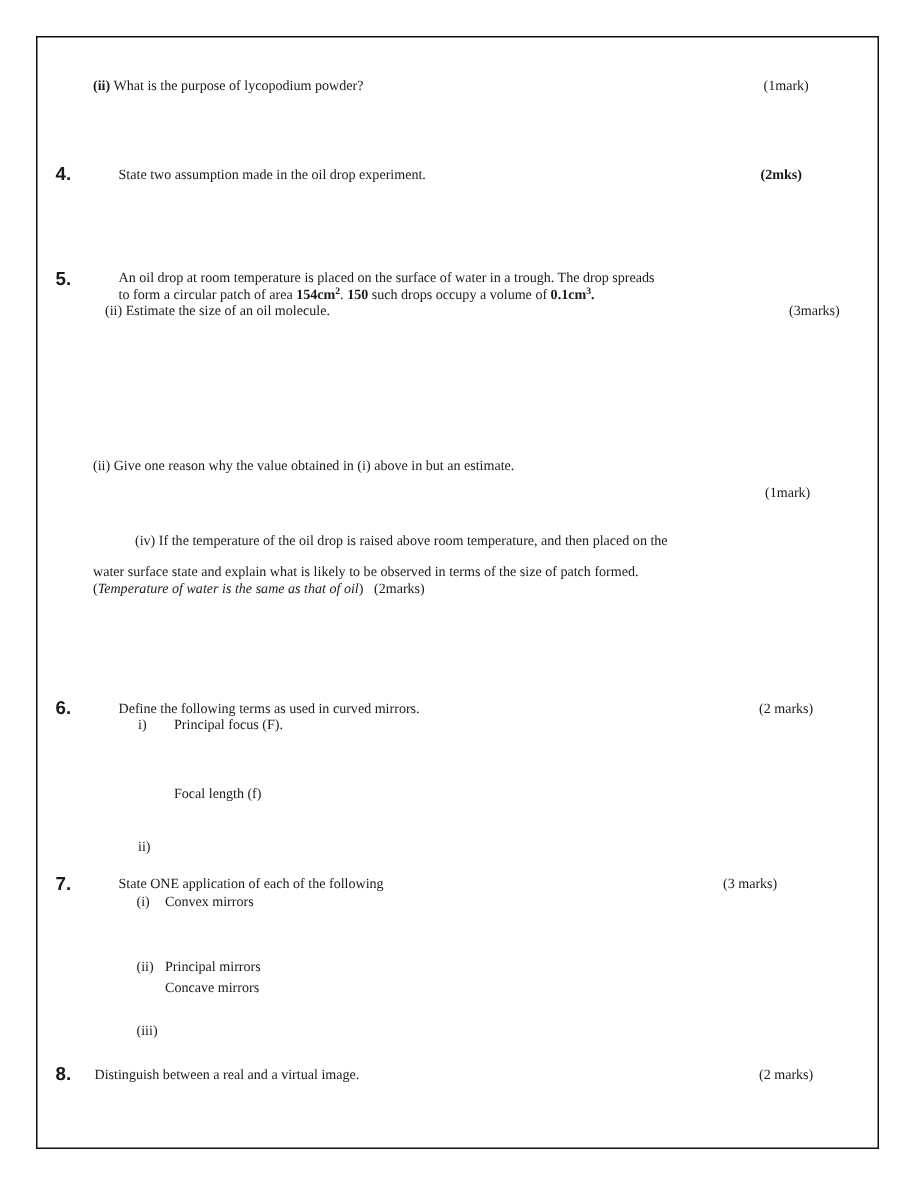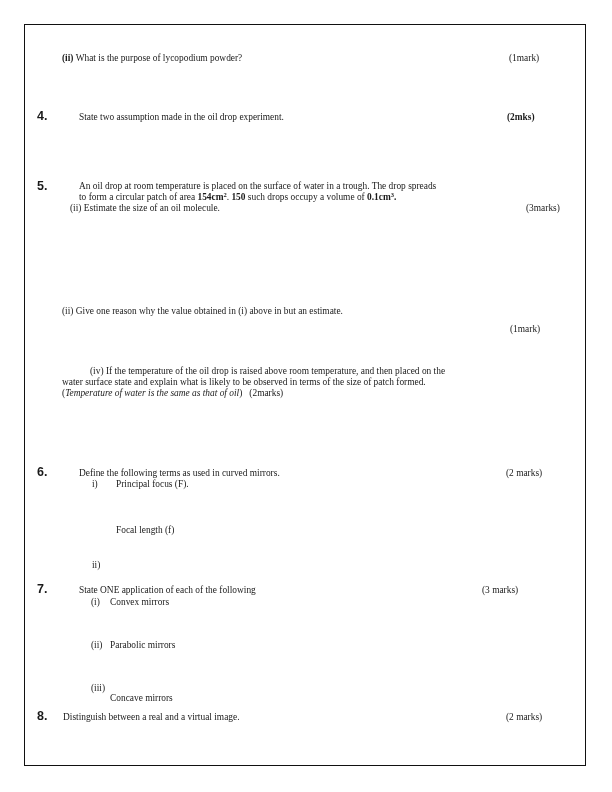--- a/index.html
+++ b/index.html
@@ -35,39 +35,39 @@
 <div class="t" style="left:79px; top:181px;">An oil drop at room temperature is placed on the surface of water in a trough. The drop spreads</div>
 <div class="t" style="left:79px; top:192px;">
   <span>to form a circular patch of area </span><b><span>154cm</span><sup>2</sup></b><span>. </span><b>150</b><span> such drops occupy a volume of </span><b><span>0.1cm</span><sup>3</sup>.</b>
 </div>
 <div class="t" style="left:70px; top:203px;">(ii) Estimate the size of an oil molecule.</div>
 <div class="mk" style="left:505px; top:203px;padding-left:21px;">(3marks)</div>
 
 <div class="t" style="left:62px; top:306px;">(ii) Give one reason why the value obtained in (i) above in but an estimate.</div>
 <div class="mk" style="left:510px; top:324px;">(1mark)</div>
 
-<div class="t" style="left:62px; top:366px;padding-left:28px;">(iv) If the temperature of the oil drop is raised above room temperature, and then placed on the</div>
+<div class="t" style="left:62px; top:356px;padding-left:28px;">(iv) If the temperature of the oil drop is raised above room temperature, and then placed on the</div>
 <div class="t" style="left:62px; top:377px;">water surface state and explain what is likely to be observed in terms of the size of patch formed.</div>
 <div class="t" style="left:62px; top:388px;">
   <span>(</span><i>Temperature of water is the same as that of oil</i><span>)</span>&nbsp;&nbsp; <span>(2marks)</span>
 </div>
 
 <div class="num" style="left:37px; top:466px;">6.</div>
 <div class="t" style="left:79px; top:468px;">Define the following terms as used in curved mirrors.</div>
 <div class="mk" style="left:506px; top:468px;">(2 marks)</div>
 <div class="t" style="left:92px; top:479px;">i)</div>
 <div class="t" style="left:116px; top:479px;">Principal focus (F).</div>
 <div class="t" style="left:92px; top:525px;margin-top:35px;">ii)</div>
 <div class="t" style="left:116px; top:525px;">Focal length (f)</div>
 
 <div class="num" style="left:37px; top:583px;">7.</div>
 <div class="t" style="left:79px; top:585px;">State ONE application of each of the following</div>
 <div class="mk" style="left:482px; top:585px;">(3 marks)</div>
 <div class="t" style="left:91px; top:597px;">(i)</div>
 <div class="t" style="left:110px; top:597px;">Convex mirrors</div>
 <div class="t" style="left:91px; top:640px;">(ii)</div>
-<div class="t" style="left:110px; top:640px;">Parabolic mirrors</div>
+<div class="t" style="left:110px; top:640px;">Principal mirrors</div>
 <div class="t" style="left:91px; top:683px;">(iii)</div>
-<div class="t" style="left:110px; top:693px;">Concave mirrors</div>
+<div class="t" style="left:110px; top:654px;">Concave mirrors</div>
 
 <div class="num" style="left:37px; top:710px;">8.</div>
 <div class="t" style="left:63px; top:712px;">Distinguish between a real and a virtual image.</div>
 <div class="mk" style="left:506px; top:712px;">(2 marks)</div>
 
 </body></html>

